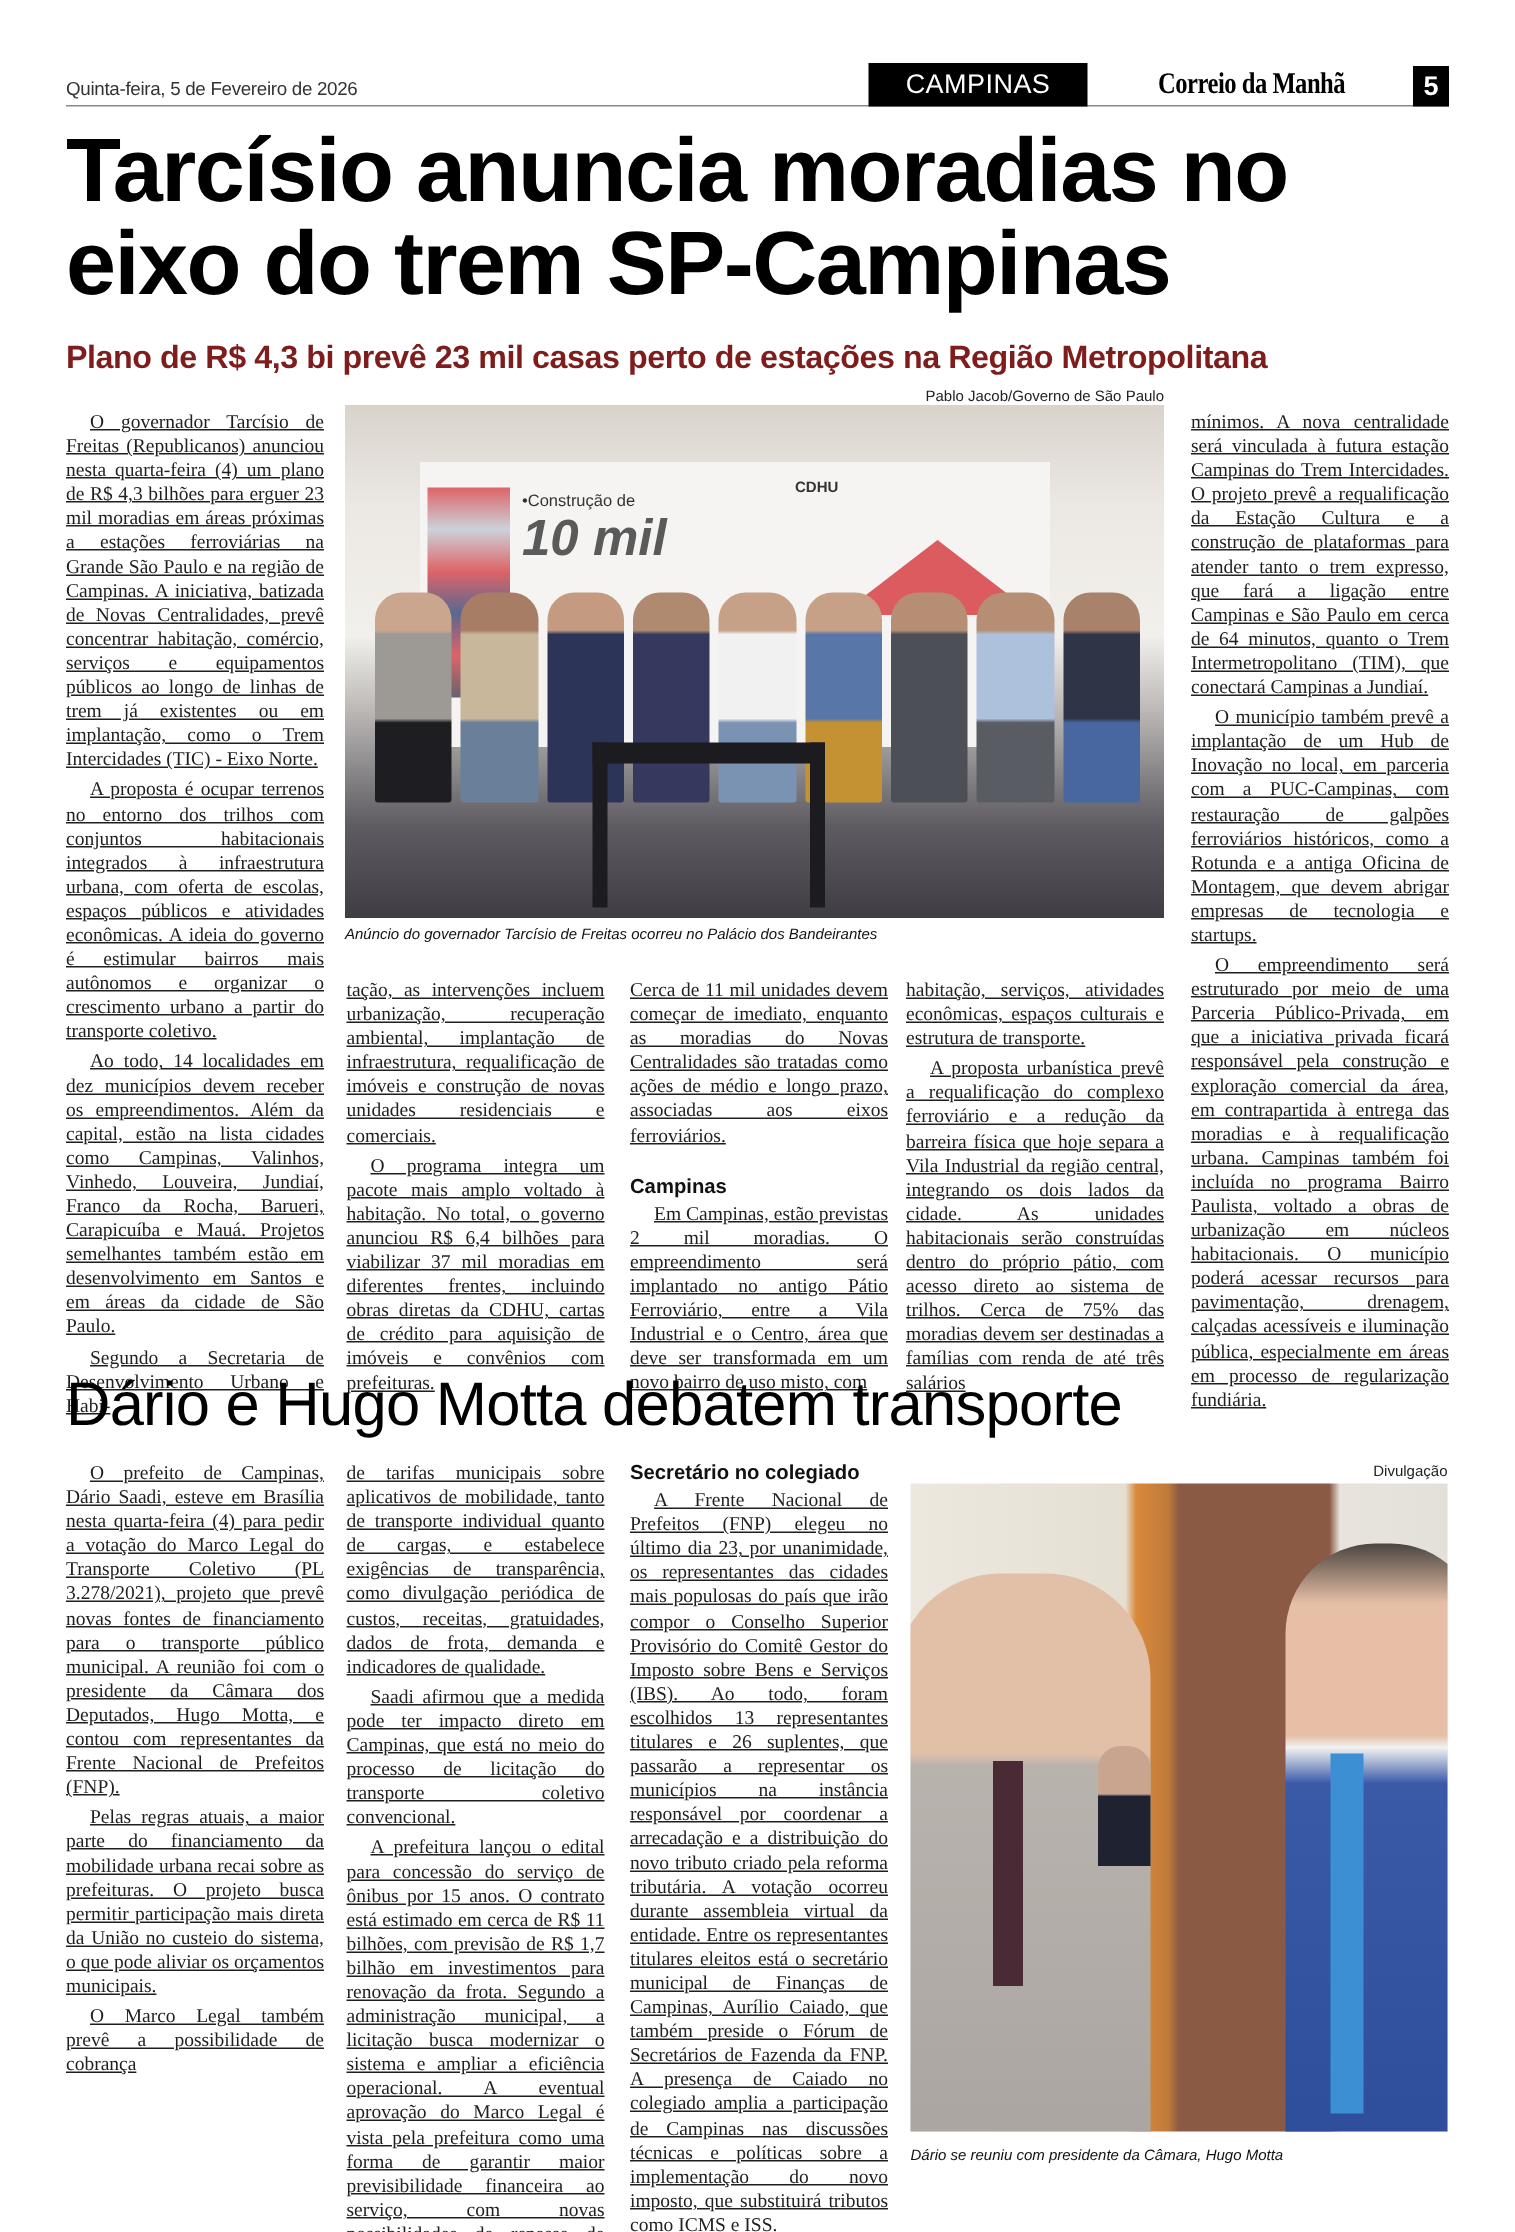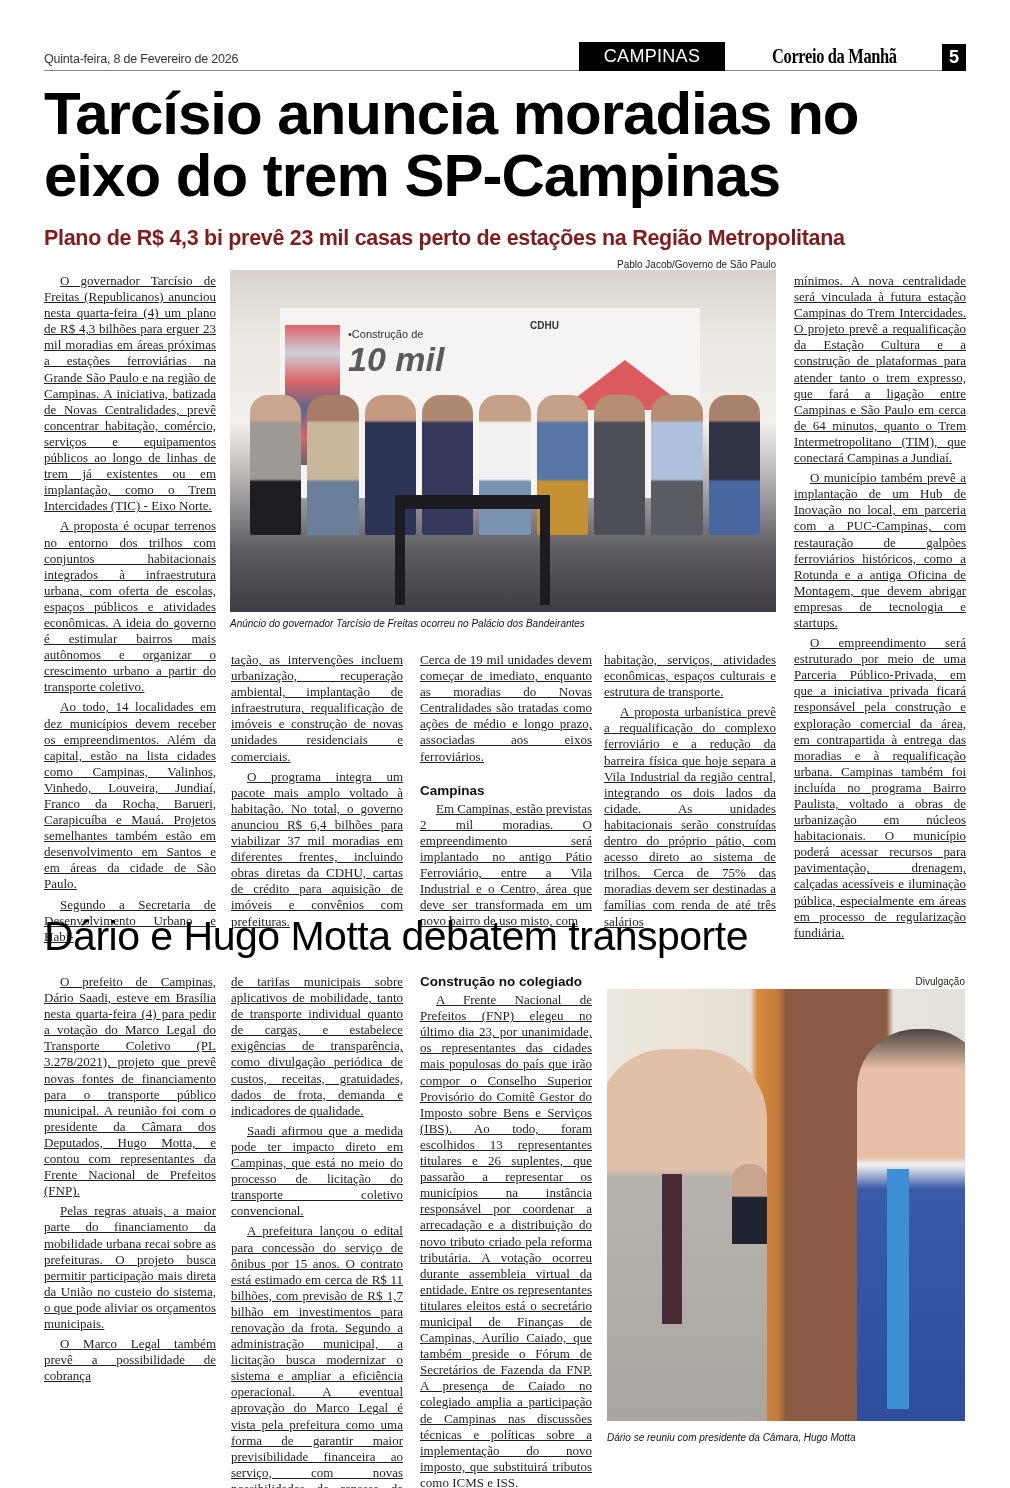--- a/index.html
+++ b/index.html
@@ -39,21 +39,21 @@
   .photo2 .left-man { position: absolute; left: -10px; top: 60px; width: 170px; height: 400px; background: linear-gradient(180deg, #e2c0a8 0%, #e2c0a8 30%, #b8b3ad 32%, #a9a49f 100%); border-radius: 70px 70px 0 0; }
   .photo2 .tie1 { position: absolute; left: 55px; top: 185px; width: 20px; height: 150px; background: #4a2a35; }
   .photo2 .right-man { position: absolute; left: 250px; top: 40px; width: 130px; height: 400px; background: linear-gradient(180deg, #4a4540 0%, #e6bfa6 10%, #e6bfa6 32%, #f2f2f2 34%, #3a5aa8 40%, #2e4e9c 100%); border-radius: 60px 60px 0 0; }
   .photo2 .tie2 { position: absolute; left: 280px; top: 180px; width: 22px; height: 240px; background: #3d8fd4; }
   .photo2 .bg-man { position: absolute; left: 125px; top: 175px; width: 35px; height: 80px; background: linear-gradient(180deg,#c9a58f 0%, #c9a58f 40%, #1f2230 42%); border-radius: 15px 15px 0 0; }
 </style>
 </head>
 <body>
 
 <header class="masthead">
-  <span class="date">Quinta-feira, 8 de Fevereiro de 2026</span>
+  <span class="date">Quinta-feira, 5 de Fevereiro de 2026</span>
   <span class="section">CAMPINAS</span>
   <span class="paper">Correio da Manhã</span>
   <span class="pagenum">5</span>
 </header>
 
 <h1 class="headline">Tarcísio anuncia moradias no eixo do trem SP-Campinas</h1>
 <h2 class="deck">Plano de R$ 4,3 bi prevê 23 mil casas perto de estações na Região Metropolitana</h2>
 
 <div class="col" style="left:44px; top:273px; width:172px;">
   <p>O governador Tarcísio de Freitas (Republicanos) anunciou nesta quarta-feira (4) um plano de R$ 4,3 bilhões para erguer 23 mil moradias em áreas próximas a estações ferroviárias na Grande São Paulo e na região de Campinas. A iniciativa, batizada de Novas Centralidades, prevê concentrar habitação, comércio, serviços e equipamentos públicos ao longo de linhas de trem já existentes ou em implantação, como o Trem Intercidades (TIC) - Eixo Norte.</p>
@@ -86,21 +86,21 @@
 </div>
 
 <div class="caption" style="left:230px; top:618px; width:546px;">Anúncio do governador Tarcísio de Freitas ocorreu no Palácio dos Bandeirantes</div>
 
 <div class="col" style="left:231px; top:652px; width:172px;">
   <p style="text-indent:0">tação, as intervenções incluem urbanização, recuperação ambiental, implantação de infraestrutura, requalificação de imóveis e construção de novas unidades residenciais e comerciais.</p>
   <p>O programa integra um pacote mais amplo voltado à habitação. No total, o governo anunciou R$ 6,4 bilhões para viabilizar 37 mil moradias em diferentes frentes, incluindo obras diretas da CDHU, cartas de crédito para aquisição de imóveis e convênios com prefeituras.</p>
 </div>
 
 <div class="col" style="left:420px; top:652px; width:172px;">
-  <p style="text-indent:0">Cerca de 19 mil unidades devem começar de imediato, enquanto as moradias do Novas Centralidades são tratadas como ações de médio e longo prazo, associadas aos eixos ferroviários.</p>
+  <p style="text-indent:0">Cerca de 11 mil unidades devem começar de imediato, enquanto as moradias do Novas Centralidades são tratadas como ações de médio e longo prazo, associadas aos eixos ferroviários.</p>
   <div class="sub">Campinas</div>
   <p>Em Campinas, estão previstas 2 mil moradias. O empreendimento será implantado no antigo Pátio Ferroviário, entre a Vila Industrial e o Centro, área que deve ser transformada em um novo bairro de uso misto, com</p>
 </div>
 
 <div class="col" style="left:604px; top:652px; width:172px;">
   <p style="text-indent:0">habitação, serviços, atividades econômicas, espaços culturais e estrutura de transporte.</p>
   <p>A proposta urbanística prevê a requalificação do complexo ferroviário e a redução da barreira física que hoje separa a Vila Industrial da região central, integrando os dois lados da cidade. As unidades habitacionais serão construídas dentro do próprio pátio, com acesso direto ao sistema de trilhos. Cerca de 75% das moradias devem ser destinadas a famílias com renda de até três salários</p>
 </div>
 
 <div class="col" style="left:794px; top:273px; width:172px;">
@@ -117,21 +117,21 @@
   <p>O Marco Legal também prevê a possibilidade de cobrança</p>
 </div>
 
 <div class="col" style="left:231px; top:974px; width:172px;">
   <p style="text-indent:0">de tarifas municipais sobre aplicativos de mobilidade, tanto de transporte individual quanto de cargas, e estabelece exigências de transparência, como divulgação periódica de custos, receitas, gratuidades, dados de frota, demanda e indicadores de qualidade.</p>
   <p>Saadi afirmou que a medida pode ter impacto direto em Campinas, que está no meio do processo de licitação do transporte coletivo convencional.</p>
   <p>A prefeitura lançou o edital para concessão do serviço de ônibus por 15 anos. O contrato está estimado em cerca de R$ 11 bilhões, com previsão de R$ 1,7 bilhão em investimentos para renovação da frota. Segundo a administração municipal, a licitação busca modernizar o sistema e ampliar a eficiência operacional. A eventual aprovação do Marco Legal é vista pela prefeitura como uma forma de garantir maior previsibilidade financeira ao serviço, com novas possibilidades de repasse de recursos federais.</p>
 </div>
 
 <div class="col" style="left:420px; top:974px; width:172px;">
-  <div class="sub top">Construção no colegiado</div>
+  <div class="sub top">Secretário no colegiado</div>
   <p>A Frente Nacional de Prefeitos (FNP) elegeu no último dia 23, por unanimidade, os representantes das cidades mais populosas do país que irão compor o Conselho Superior Provisório do Comitê Gestor do Imposto sobre Bens e Serviços (IBS). Ao todo, foram escolhidos 13 representantes titulares e 26 suplentes, que passarão a representar os municípios na instância responsável por coordenar a arrecadação e a distribuição do novo tributo criado pela reforma tributária. A votação ocorreu durante assembleia virtual da entidade. Entre os representantes titulares eleitos está o secretário municipal de Finanças de Campinas, Aurílio Caiado, que também preside o Fórum de Secretários de Fazenda da FNP. A presença de Caiado no colegiado amplia a participação de Campinas nas discussões técnicas e políticas sobre a implementação do novo imposto, que substituirá tributos como ICMS e ISS.</p>
 </div>
 
 <div class="credit" style="left:760px; top:976px; width:205px;">Divulgação</div>
 
 <div class="photo2">
   <div class="left-man"></div>
   <div class="tie1"></div>
   <div class="bg-man"></div>
   <div class="right-man"></div>

